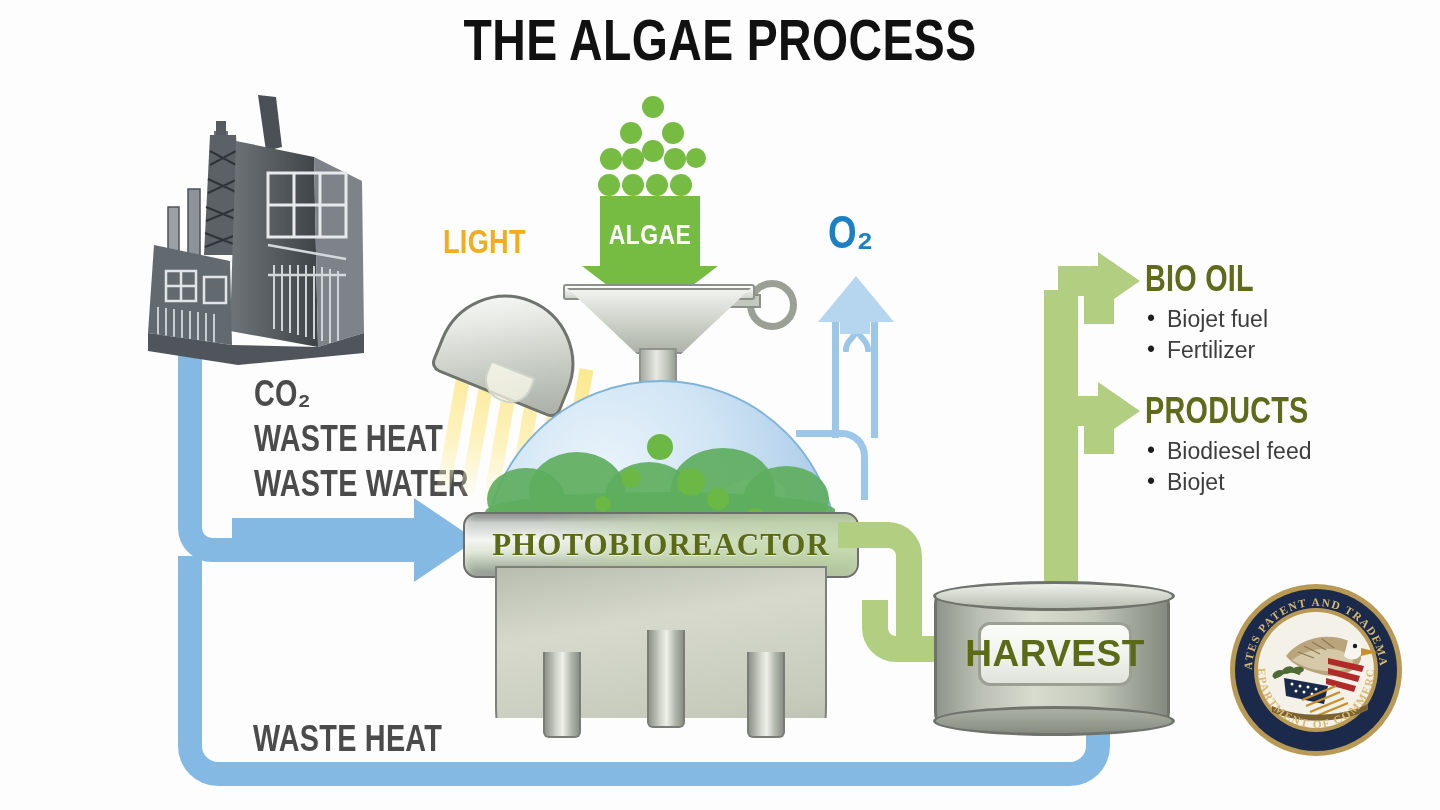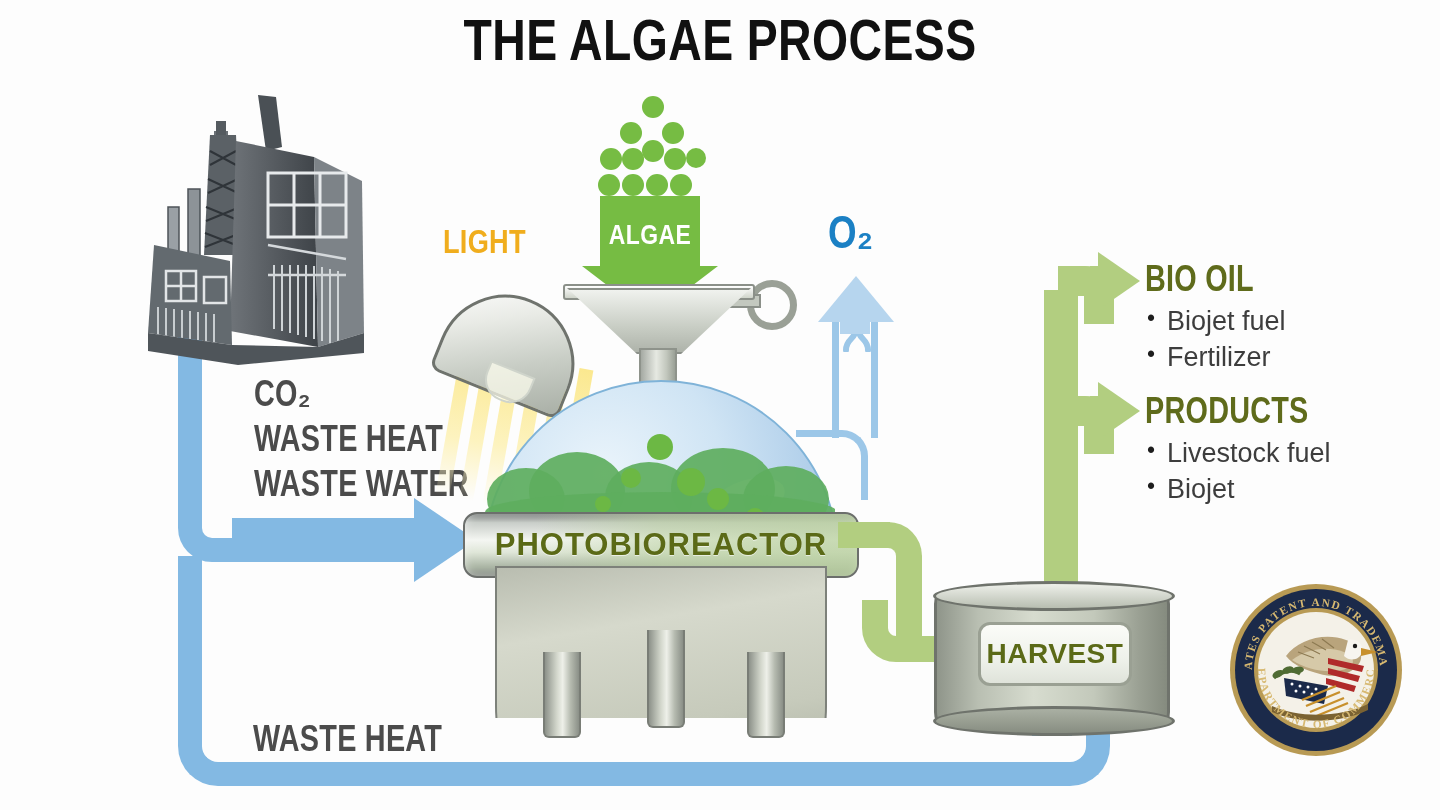--- a/index.html
+++ b/index.html
@@ -37,21 +37,21 @@
   #lbl-wh2{left:253px;top:718px;}
 
   
   .outhead{
     font-family:"Liberation Sans Narrow","Liberation Sans",sans-serif;
     font-weight:700;font-size:36px;color:#5f6b1b;letter-spacing:0.3px;
     transform:scaleX(0.80);transform-origin:0 50%;white-space:nowrap;
   }
   .outlist{margin:4px 0 0 0;padding:0;list-style:none;}
   .outlist li{
-    font-size:27px;color:#3d3d3d;line-height:1.33;white-space:nowrap;
+    font-size:23px;color:#3d3d3d;line-height:1.33;white-space:nowrap;
     padding-left:22px;position:relative;
   }
   .outlist li:before{
     content:"\2022";position:absolute;left:2px;top:-1px;
     font-size:23px;color:#1d1d1d;
   }
   #bio-block{left:1145px;top:258px;}
   #prod-block{left:1145px;top:390px;}
 
   
@@ -149,21 +149,21 @@
     background:linear-gradient(180deg,#6f7472 0%,#c9cec9 14%,#f4f6f2 42%,#dfe6d8 62%,#a9b4a3 86%,#7d837c 100%);
     box-shadow:inset 0 0 10px rgba(255,255,255,.5);
     overflow:hidden;
   }
   #band-green{
     position:absolute;inset:0;
     background:linear-gradient(90deg,rgba(200,215,180,0) 18%,rgba(186,209,160,.55) 50%,rgba(186,209,160,.75) 88%);
   }
   #band-label{
     position:absolute;inset:0;display:flex;align-items:center;justify-content:center;
-    font-family:Liberation Sans, sans-serif;
+    font-family:Liberation Serif, serif;
     font-weight:700;font-size:31px;color:#5b6a17;letter-spacing:1px;
     text-shadow:0 1px 0 rgba(255,255,255,.6);
   }
   #bowl{
     position:absolute;left:40px;top:236px;width:328px;height:300px;
     border-radius:0 0 164px 164px;
     background:linear-gradient(170deg,#b9bdb0 0%,#d6d9cc 22%,#c6cabb 52%,#a3a89a 80%,#8e938a 100%);
     border:2px solid #7d817a;
     clip-path:inset(0 0 152px 0);
   }
@@ -255,21 +255,21 @@
     border:3px solid #6f736c;border-radius:50%;
   }
   #harv-plate{
     position:absolute;left:44px;top:30px;width:148px;height:58px;
     background:linear-gradient(180deg,#fbfcf8,#eef1ea 60%,#dfe3da);
     border:3px solid #9aa093;border-radius:12px;
     display:flex;align-items:center;justify-content:center;
   }
   #harv-label{
     font-family:"Liberation Sans Narrow","Liberation Sans",sans-serif;
-    font-weight:700;font-size:28px;color:#5b6a17;letter-spacing:.5px;
+    font-weight:700;font-size:37px;color:#5b6a17;letter-spacing:.5px;
   }
 
   
   #factory{left:118px;top:95px;width:262px;height:270px;}
 
   
   #seal{left:1228px;top:582px;width:176px;height:176px;}
 </style>
 </head>
 <body>
@@ -465,21 +465,21 @@
     <div class="outhead">BIO OIL</div>
     <ul class="outlist">
       <li>Biojet fuel</li>
       <li>Fertilizer</li>
     </ul>
   </div>
 
   <div class="abs" id="prod-block">
     <div class="outhead">PRODUCTS</div>
     <ul class="outlist">
-      <li>Livestock fuel</li>
+      <li>Biodiesel feed</li>
       <li>Biojet</li>
     </ul>
   </div>
 
   <div class="abs" id="seal">
     <svg width="176" height="176" viewBox="0 0 176 176">
       <defs>
         <path id="arcTop" d="M 24 88 A 64 64 0 0 1 152 88"></path>
         <path id="arcBot" d="M 30 88 A 58 58 0 0 0 146 88"></path>
       </defs>

